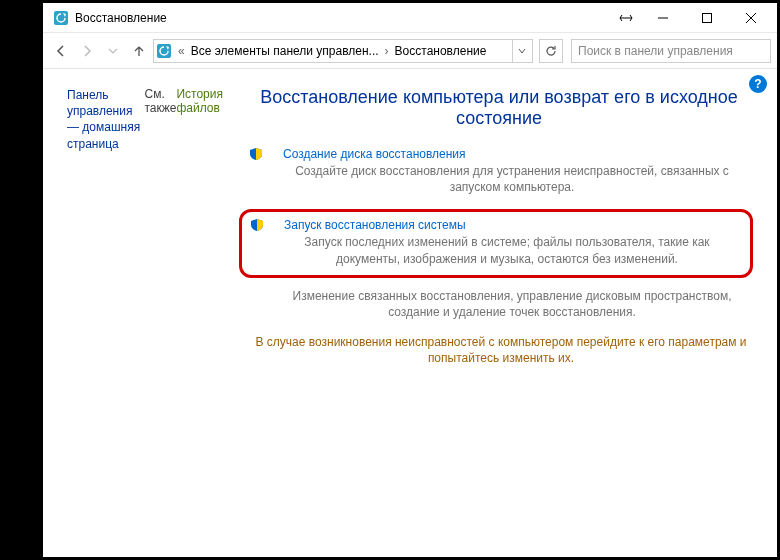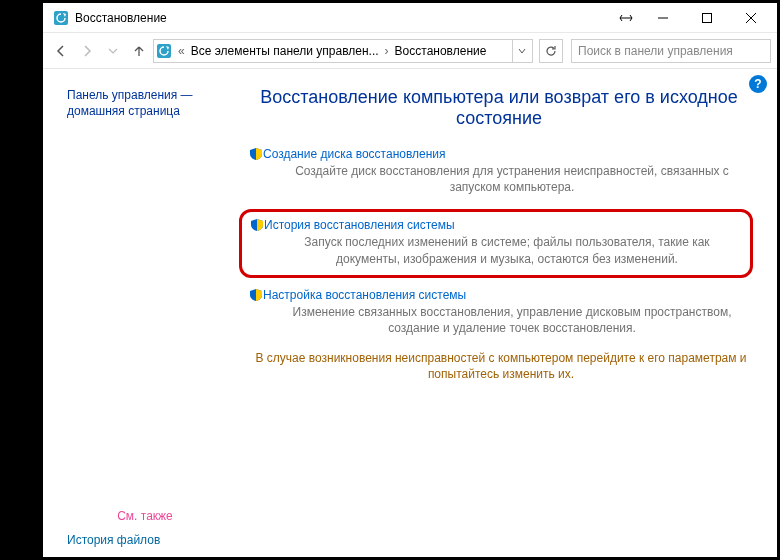--- a/index.html
+++ b/index.html
@@ -110,44 +110,44 @@
     right: 10px; top: 6px;
     width: 18px; height: 18px;
     border-radius: 50%;
     background: #0078d7;
     color: #fff;
     display: flex; align-items: center; justify-content: center;
     font-size: 12px; font-weight: bold;
   }
   .sidebar {
     width: 190px;
-    padding: 18px 10px 2px 24px;
-    display: flex;
-    flex-direction: column;
+    padding: 18px 10px 18px 24px;
+    display: flex;
+    flex-direction: row;
     font-size: 12px;
   }
   .sidebar-home { color: #003399; line-height: 1.35; cursor: pointer; }
   .sidebar-spacer { flex: 1; }
-  .sidebar-seealso { color: #ec4899; margin-bottom: 10px; text-align: center; }
-  .sidebar-link { color: #0369a1; cursor: pointer; margin-bottom: 8px; }
+  .sidebar-seealso { color: #404040; margin-bottom: 10px; }
+  .sidebar-link { color: #4d7c0f; cursor: pointer; margin-bottom: 8px; }
   .main {
     flex: 1;
     padding: 18px 24px 10px 12px;
     overflow: auto;
     text-align: center;
   }
   .main h1 {
     color: #003399;
     font-weight: normal;
     font-size: 18px;
     margin: 0 0 18px 0;
   }
   .item { margin-bottom: 14px; padding: 0 0 0 4px; }
   .item-header {
-    display: flex; align-items: center; gap: 0;
+    display: flex; align-items: center; gap: 20px;
     margin-bottom: 2px;
   }
   .item-link { color: #0066cc; cursor: pointer; font-size: 12px; }
   .item-desc { color: #737373; font-size: 12px; line-height: 1.35; padding-left: 22px; }
   .item-footer-link {
     color: #a16207; font-size: 12px; line-height: 1.35;
     display: block; margin-top: 14px; margin-left: 4px;
     cursor: pointer;
   }
   .shield {
@@ -278,35 +278,26 @@
 
       <div class="highlight">
         <div class="item" style="margin-bottom:0">
           <div class="item-header">
             <span class="shield">
               <svg width="14" height="14" viewBox="0 0 14 14">
                   <path d="M7 1 L13 3 V7 C13 10 10 12.5 7 13 C4 12.5 1 10 1 7 V3 Z" fill="#0066cc"></path>
                   <path d="M7 1 L13 3 V7 C13 10 10 12.5 7 13 V1 Z" fill="#ffcc00"></path>
                 </svg>
             </span>
-            <span class="item-link">История восстановления системы</span>
+            <span class="item-link">Запуск восстановления системы</span>
           </div>
           <div class="item-desc">Запуск последних изменений в системе; файлы пользователя, такие как документы, изображения и музыка, остаются без изменений.</div>
         </div>
       </div>
 
       <div class="item">
-        <div class="item-header">
-          <span class="shield">
-            <svg width="14" height="14" viewBox="0 0 14 14">
-                <path d="M7 1 L13 3 V7 C13 10 10 12.5 7 13 C4 12.5 1 10 1 7 V3 Z" fill="#0066cc"></path>
-                <path d="M7 1 L13 3 V7 C13 10 10 12.5 7 13 V1 Z" fill="#ffcc00"></path>
-              </svg>
-          </span>
-          <span class="item-link">Настройка восстановления системы</span>
-        </div>
         <div class="item-desc">Изменение связанных восстановления, управление дисковым пространством, создание и удаление точек восстановления.</div>
       </div>
 
       <span class="item-footer-link">В случае возникновения неисправностей с компьютером перейдите к его параметрам и попытайтесь изменить их.</span>
     </div>
   </div>
 </div>
 
 </body></html>

